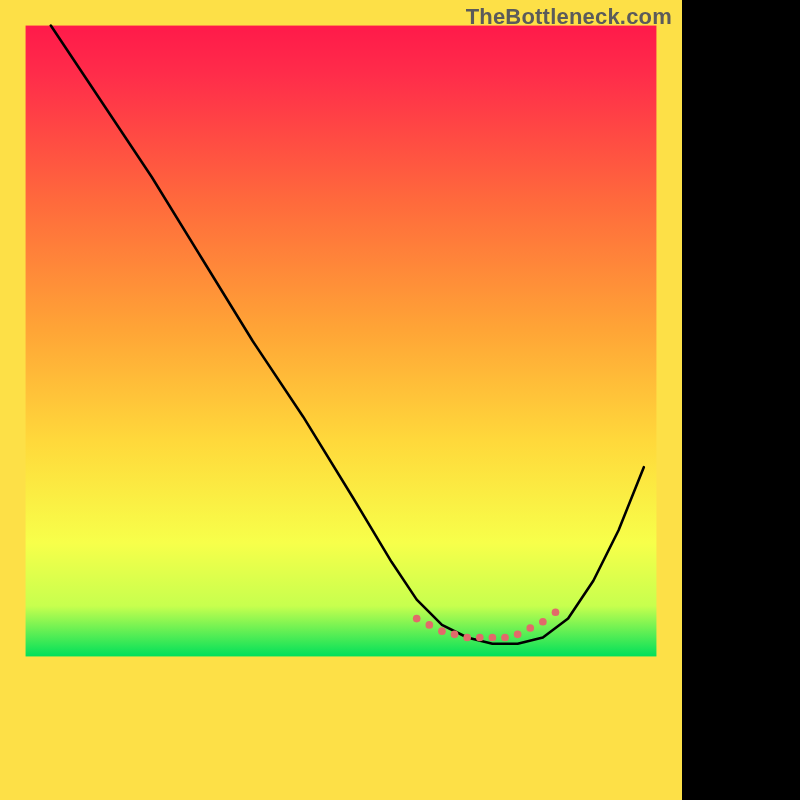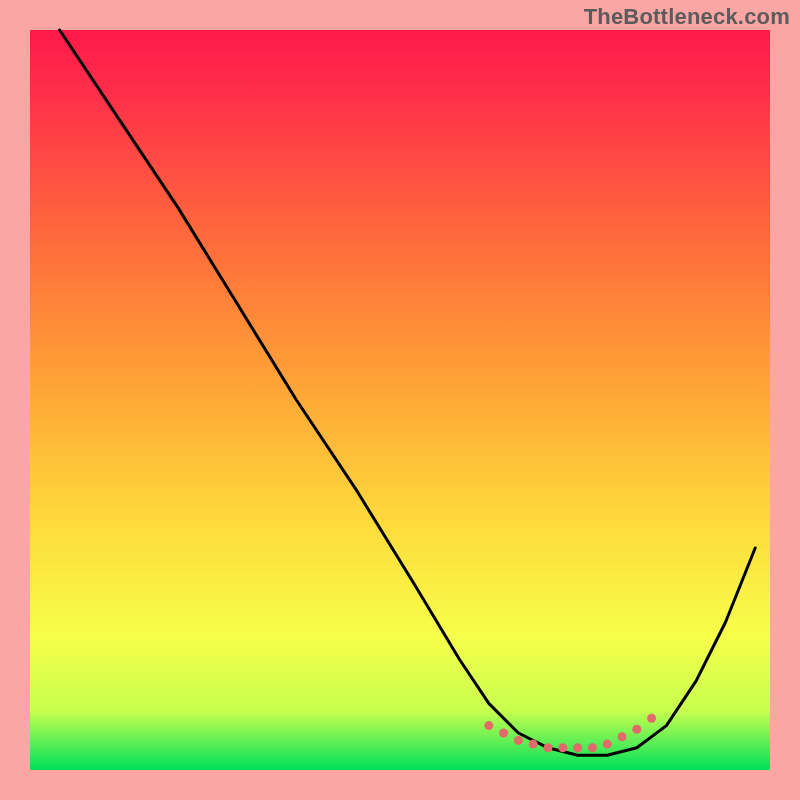--- a/index.html
+++ b/index.html
@@ -1,21 +1,21 @@
 <!DOCTYPE html>
 <html><head>
 <meta charset="utf-8">
 <style>
   * { margin: 0; padding: 0; box-sizing: border-box; }
   html, body { width: 800px; height: 800px; overflow: hidden; background: #000; }
   .frame {
     position: relative;
-    width: 800px;
+    width: 682px;
     height: 800px;
-    background: #fca5a5;
+    background: #fde047;
     padding-left: 47px;
   }
   .watermark {
     position: absolute;
     top: 4px;
     right: 10px;
     font-family: Arial, Helvetica, sans-serif;
     font-size: 22px;
     font-weight: 600;
     color: #5b5b5b;

